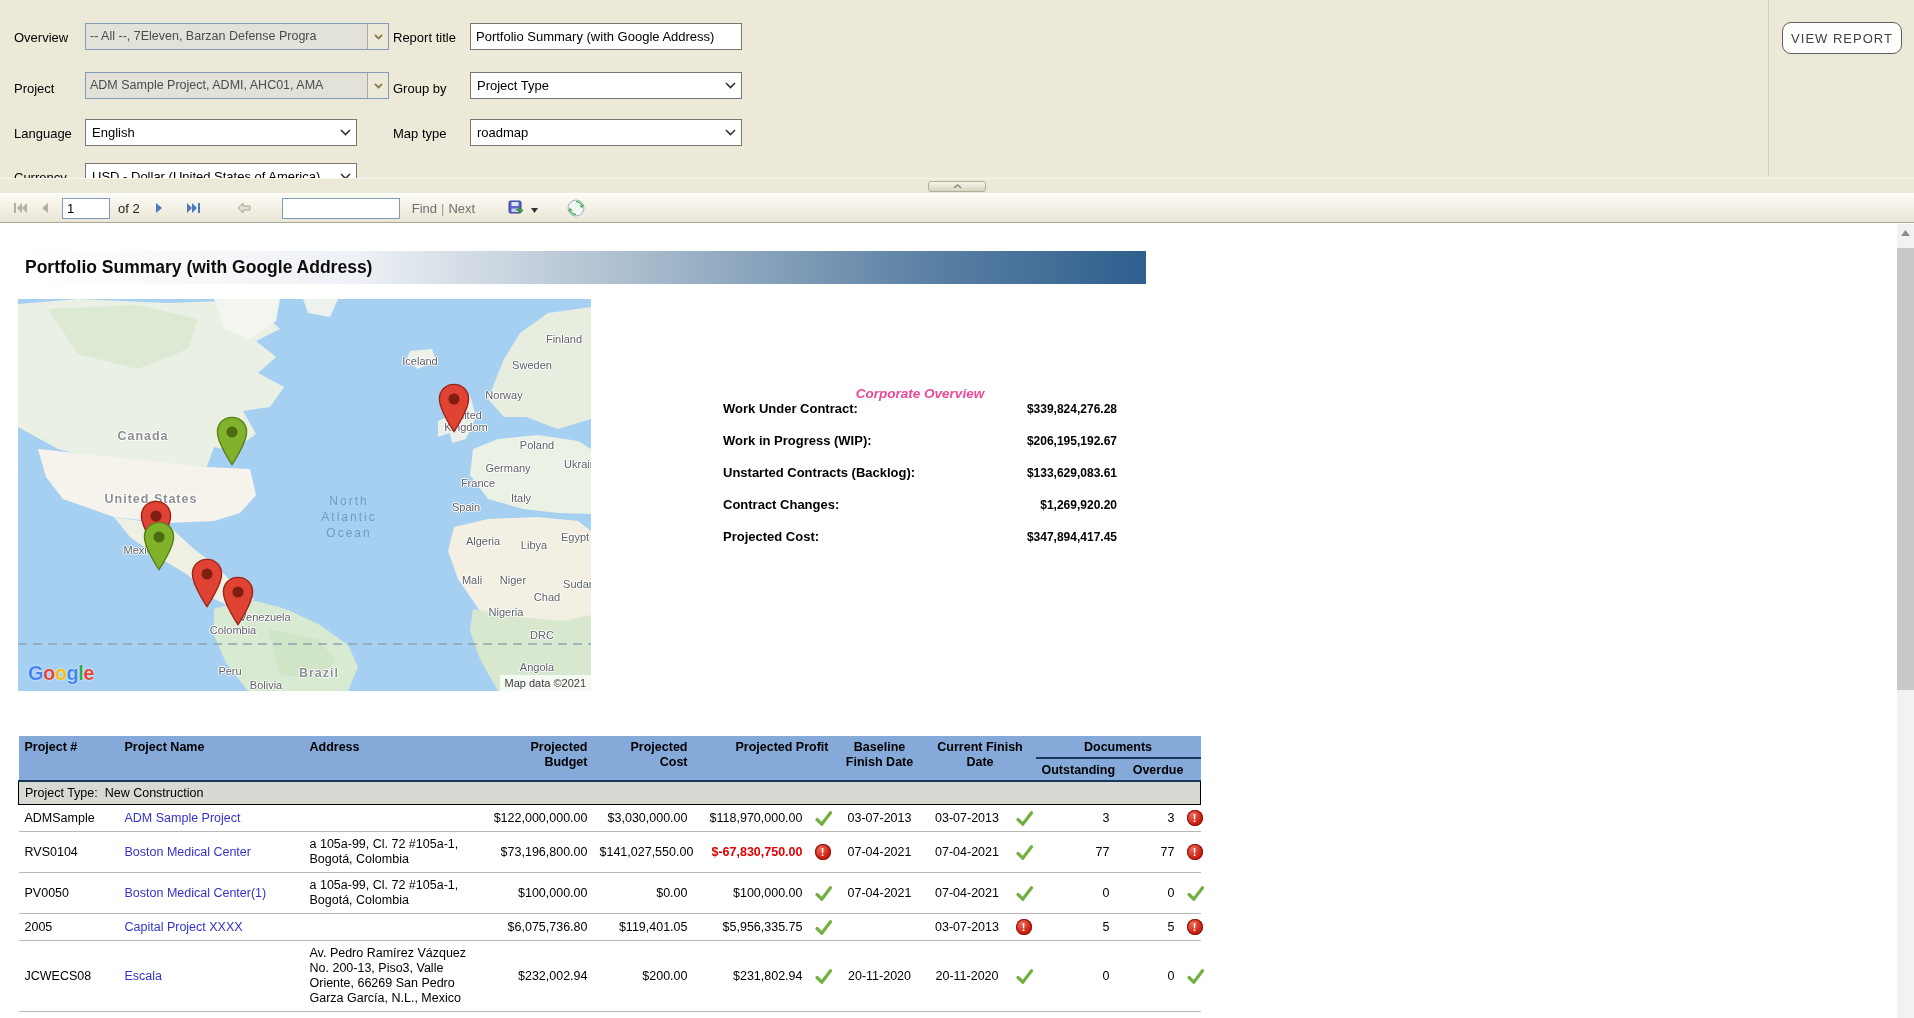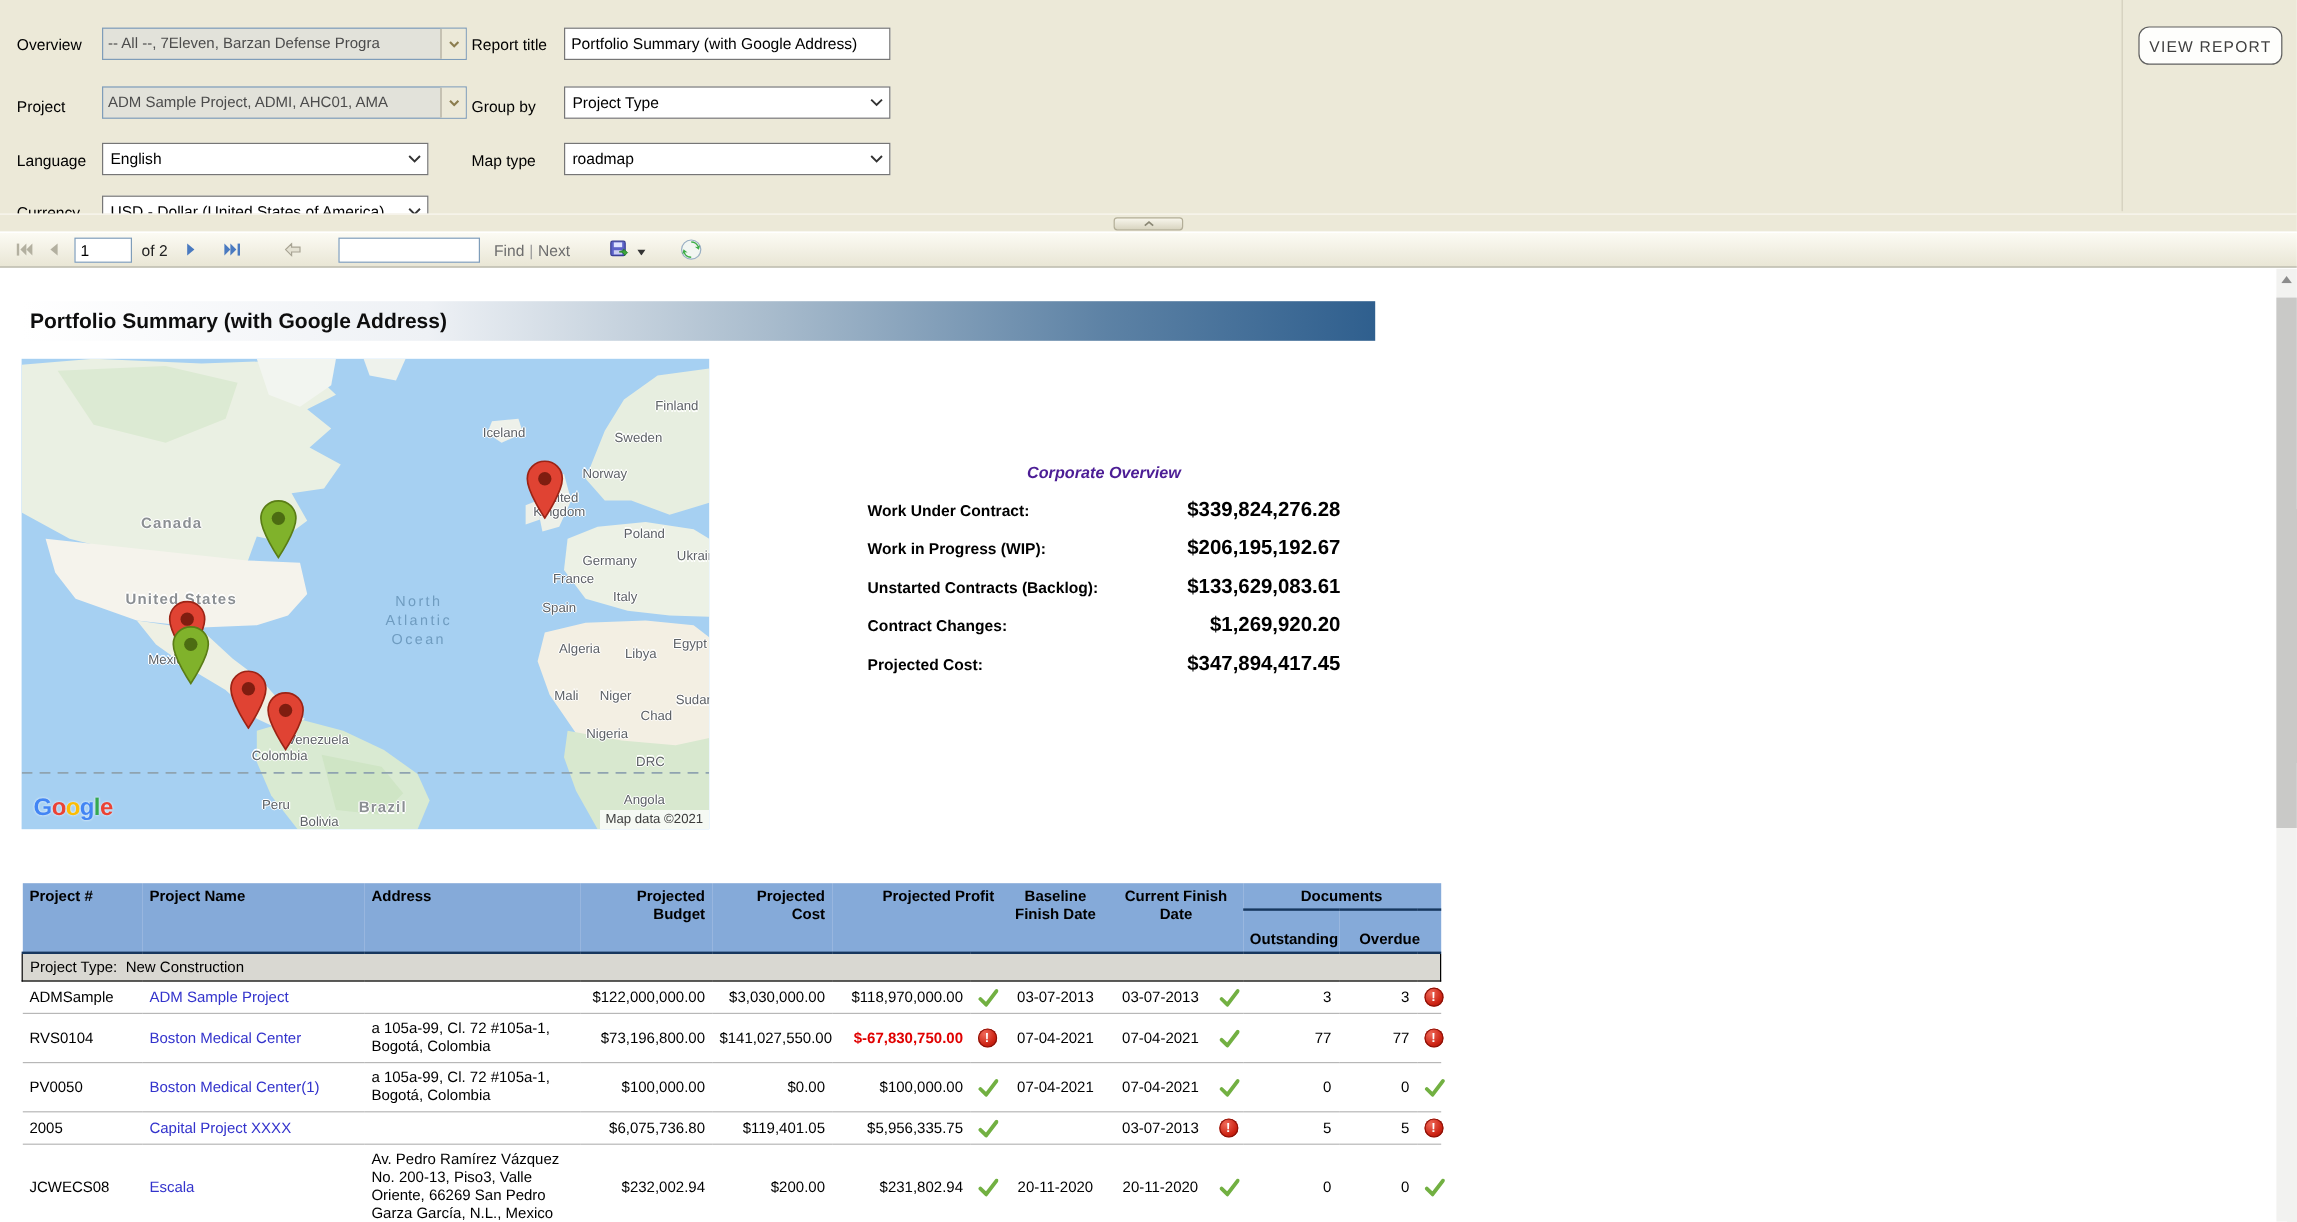--- a/index.html
+++ b/index.html
@@ -74,31 +74,31 @@
                  white-space:pre-line; }
   .map-marker { position:absolute; width:34px; height:50px; }
   .google-logo { position:absolute; left:10px; bottom:6px; font-size:20px; font-weight:bold;
                  letter-spacing:-0.5px; text-shadow:0 0 2px #fff; }
   .map-copy { position:absolute; right:0; bottom:0; font-size:11px; color:#3c3c3c;
               background:rgba(255,255,255,0.75); padding:2px 5px; }
 
   
   .corporate { position:absolute; left:723px; top:162px; width:394px; }
   .corp-title { text-align:center; font-size:13.5px; font-weight:bold; font-style:italic;
-                color:#4c1d95; margin-bottom:14px; }
+                color:#ec4899; }
   .corp-row { display:flex; justify-content:space-between; align-items:baseline; height:32px; }
   .corp-label { font-size:13px; font-weight:bold; color:#000; }
-  .corp-value { font-size:17px; font-weight:bold; color:#000; text-align:right; }
+  .corp-value { font-size:12px; font-weight:bold; color:#000; text-align:right; }
 
   
   table.report { position:absolute; left:18px; top:512px; width:1182px;
                  border-collapse:collapse; table-layout:fixed; }
   table.report th { background:#85aad9; color:#000; font-size:12.5px; font-weight:bold;
                     vertical-align:top; padding:4px 6px 2px 6px; line-height:15px; }
-  thead tr.h2 th { padding-top:17px; }
+  thead tr.h2 th { padding-top:4px; }
   .th-left{text-align:left;} .th-right{text-align:right;} .th-center{text-align:center;}
   tr.hdr-bottom th { border-bottom:2px solid #17375e; }
   tr.group-row td { background:#d9d8d2; border:1px solid #000; font-size:12.5px;
                     padding:4px 6px; color:#000; }
   tbody.data td { border-bottom:1px solid #b7b7b7; font-size:12.5px; color:#000;
                   padding:5px 6px; line-height:15px; vertical-align:middle; }
   td.c-num{text-align:left;}
   td.c-name a { color:#3333cc; text-decoration:none; cursor:pointer; }
   td.c-addr{text-align:left;}
   td.money{text-align:right;}

